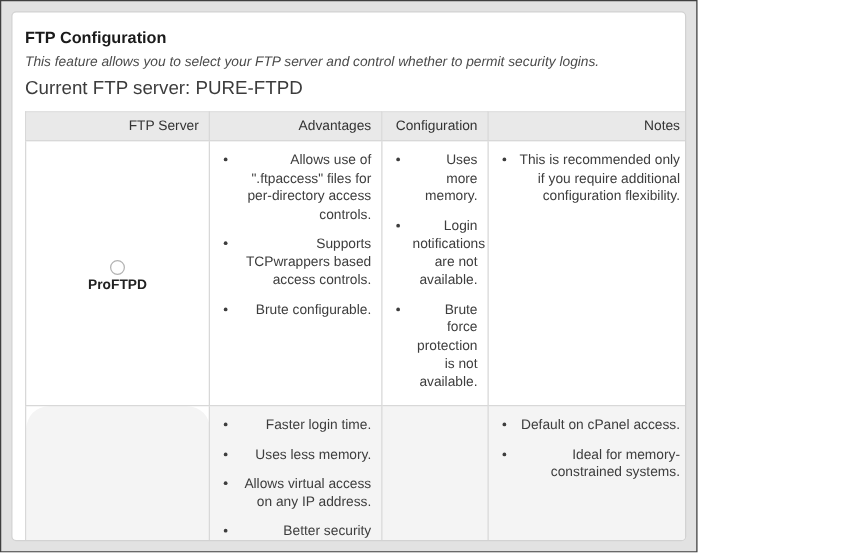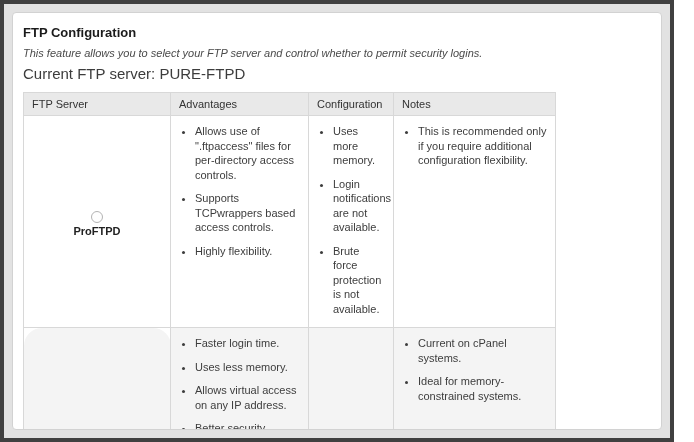--- a/index.html
+++ b/index.html
@@ -2,23 +2,23 @@
 <html><head>
 <meta charset="utf-8">
 <style>
   * { margin: 0; padding: 0; box-sizing: border-box; }
   html, body { width: 694px; height: 442px; }
   body {
     font-family: "Liberation Sans", "DejaVu Sans", sans-serif;
     background: #ffffff;
   }
   .screen {
-    width: 674px; height: 442px;
+    width: 558px; height: 442px;
     background: #e2e2e2;
-    border: 4px solid #404040;
+    border: 1px solid #404040;
     position: relative;
   }
   .panel {
     position: absolute;
     left: 8px; top: 8px; right: 8px; bottom: 8px;
     background: #ffffff;
     border: 1px solid #d2d2d2;
     border-radius: 4px;
     padding: 12px 10px 10px 10px;
     overflow: hidden;
@@ -42,21 +42,21 @@
   table.ftp-table {
     margin-top: 10px;
     border-collapse: collapse;
     table-layout: fixed;
     width: 532px;
   }
   .ftp-table th, .ftp-table td {
     border: 1px solid #d8d8d8;
     font-size: 11px;
     color: #3d3d3d;
-    text-align: left;
+    text-align: right;
   }
   .ftp-table th {
     background: #e9e9e9;
     font-weight: normal;
     color: #333333;
     padding: 5px 8px;
     height: 22px;
   }
   .ftp-table td {
     vertical-align: top;
@@ -129,21 +129,21 @@
       <tbody>
           <tr>
             <td class="col-server"><div class="server-wrap">
                 <span class="radio"></span>
                 <span class="server-label">ProFTPD</span>
               </div></td>
             <td>
               <ul>
                 <li>Allows use of ".ftpaccess" files for per-directory access controls.</li>
                 <li>Supports TCPwrappers based access controls.</li>
-                <li>Highly flexibility.</li>
+                <li>Brute configurable.</li>
               </ul>
             </td>
             <td>
               <ul>
                 <li>Uses more memory.</li>
                 <li>Login notifications are not available.</li>
                 <li>Brute force protection is not available.</li>
               </ul>
             </td>
             <td>
@@ -158,21 +158,21 @@
               <ul>
                 <li>Faster login time.</li>
                 <li>Uses less memory.</li>
                 <li>Allows virtual access on any IP address.</li>
                 <li>Better security model.</li>
               </ul>
             </td>
             <td></td>
             <td>
               <ul>
-                <li>Current on cPanel systems.</li>
+                <li>Default on cPanel access.</li>
                 <li>Ideal for memory-constrained systems.</li>
               </ul>
             </td>
           </tr>
         </tbody>
     </table>
   </div>
 </div>
 
 </body></html>

